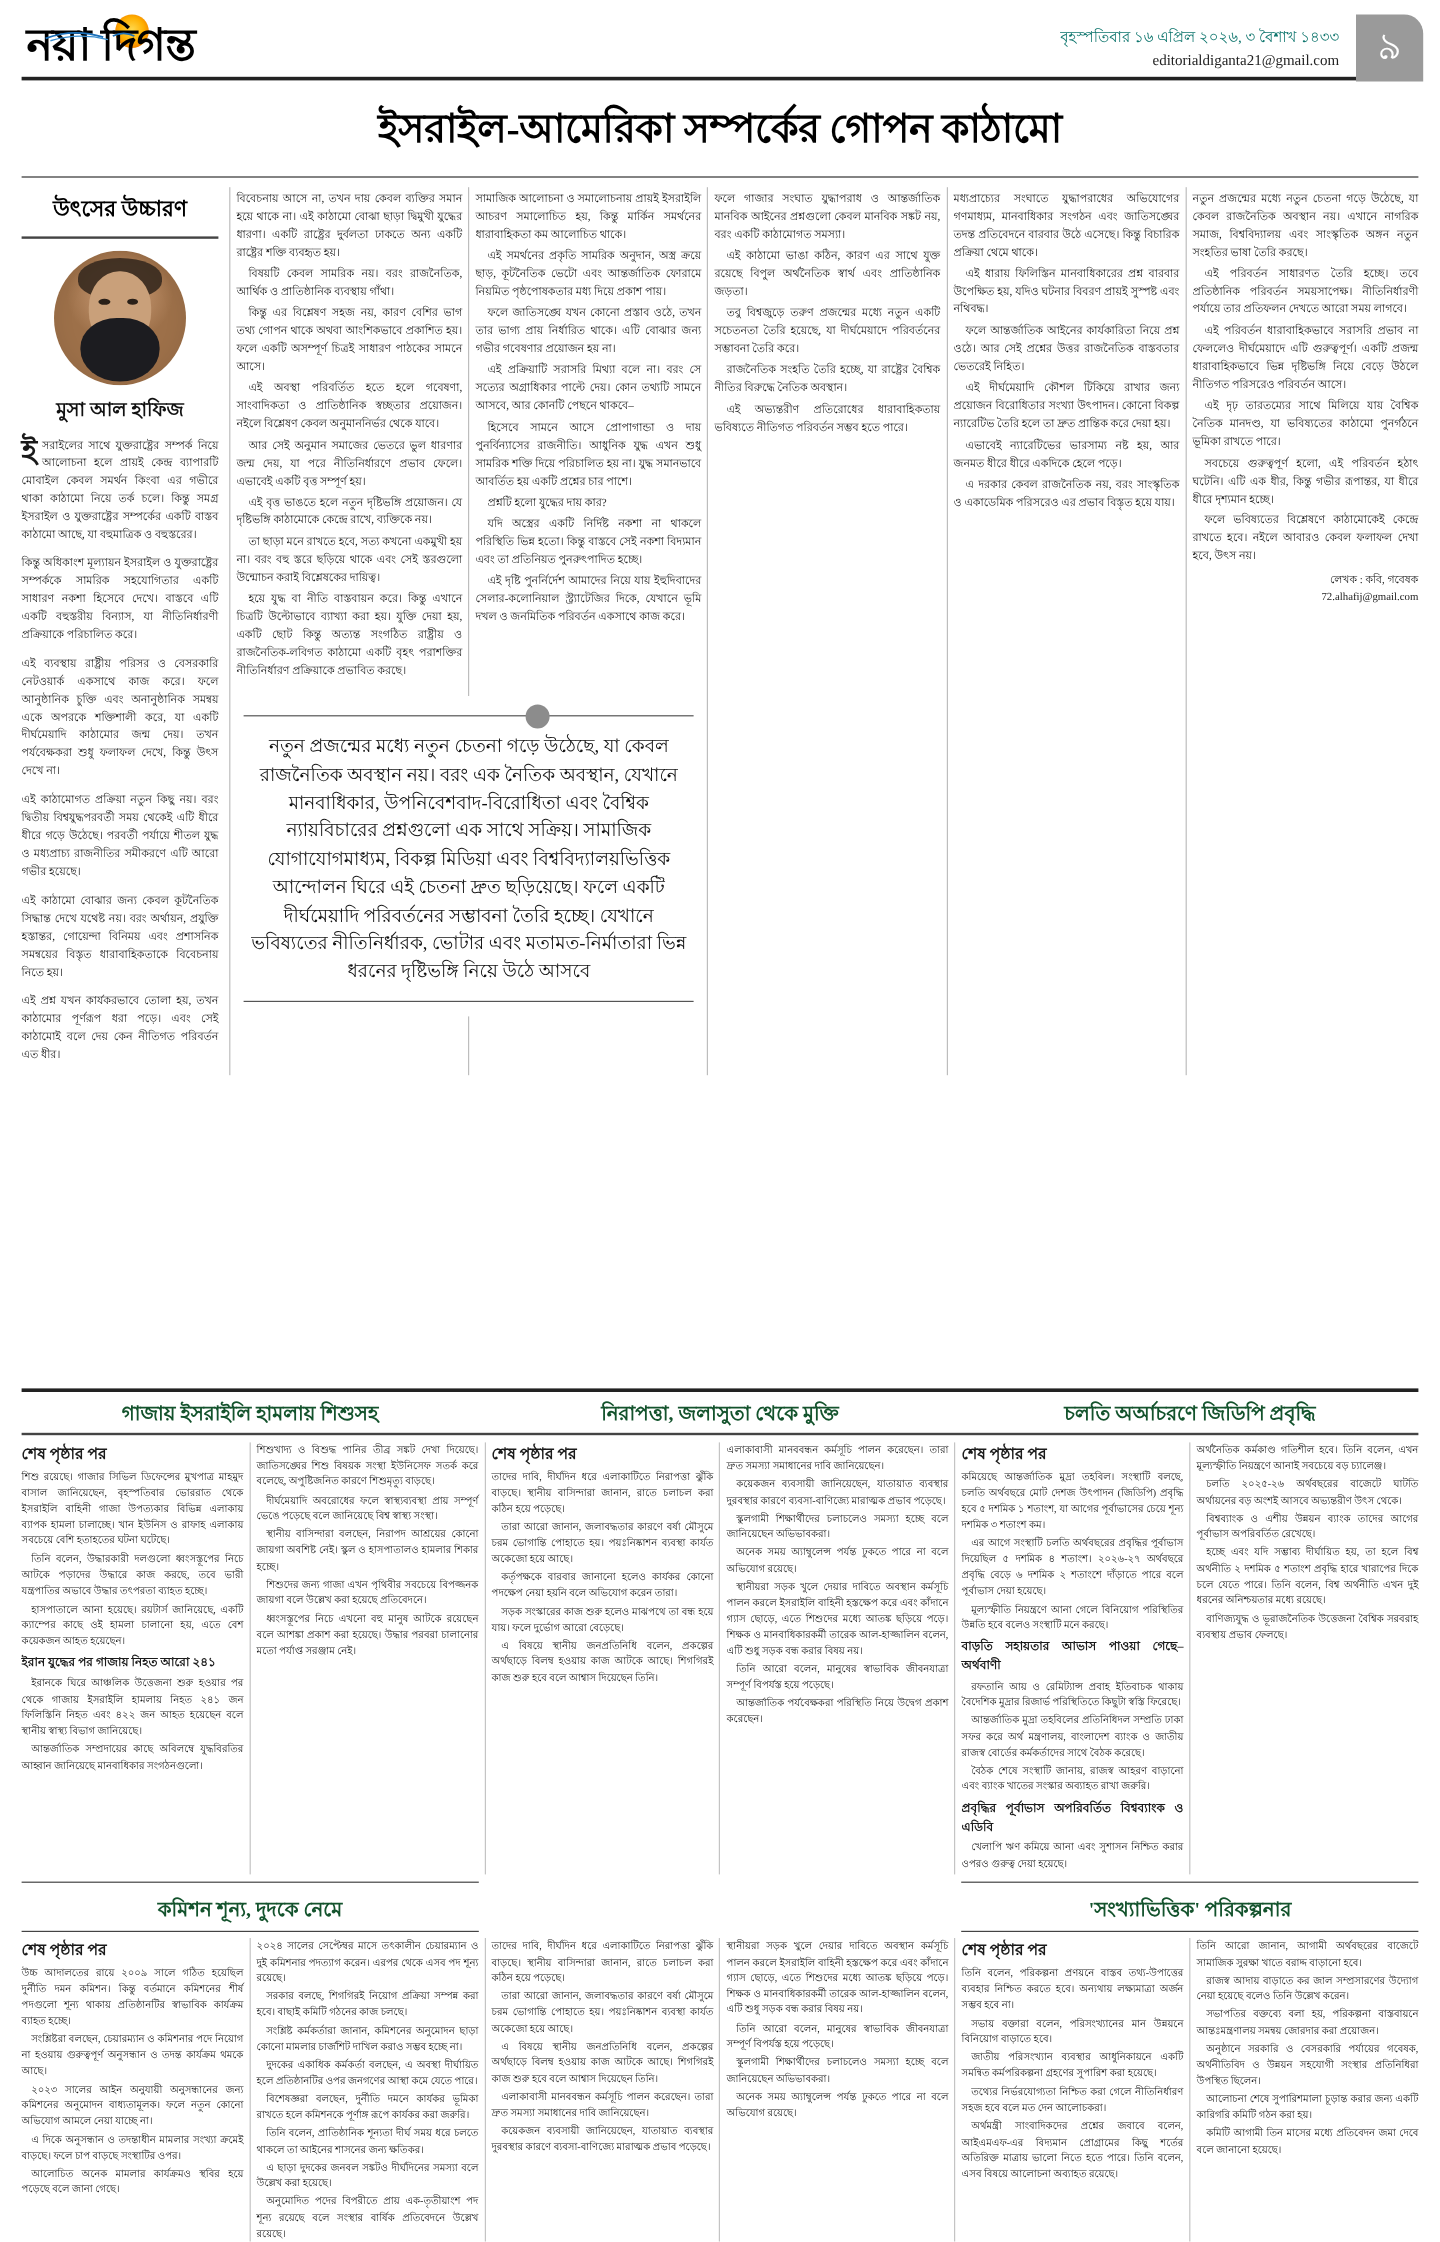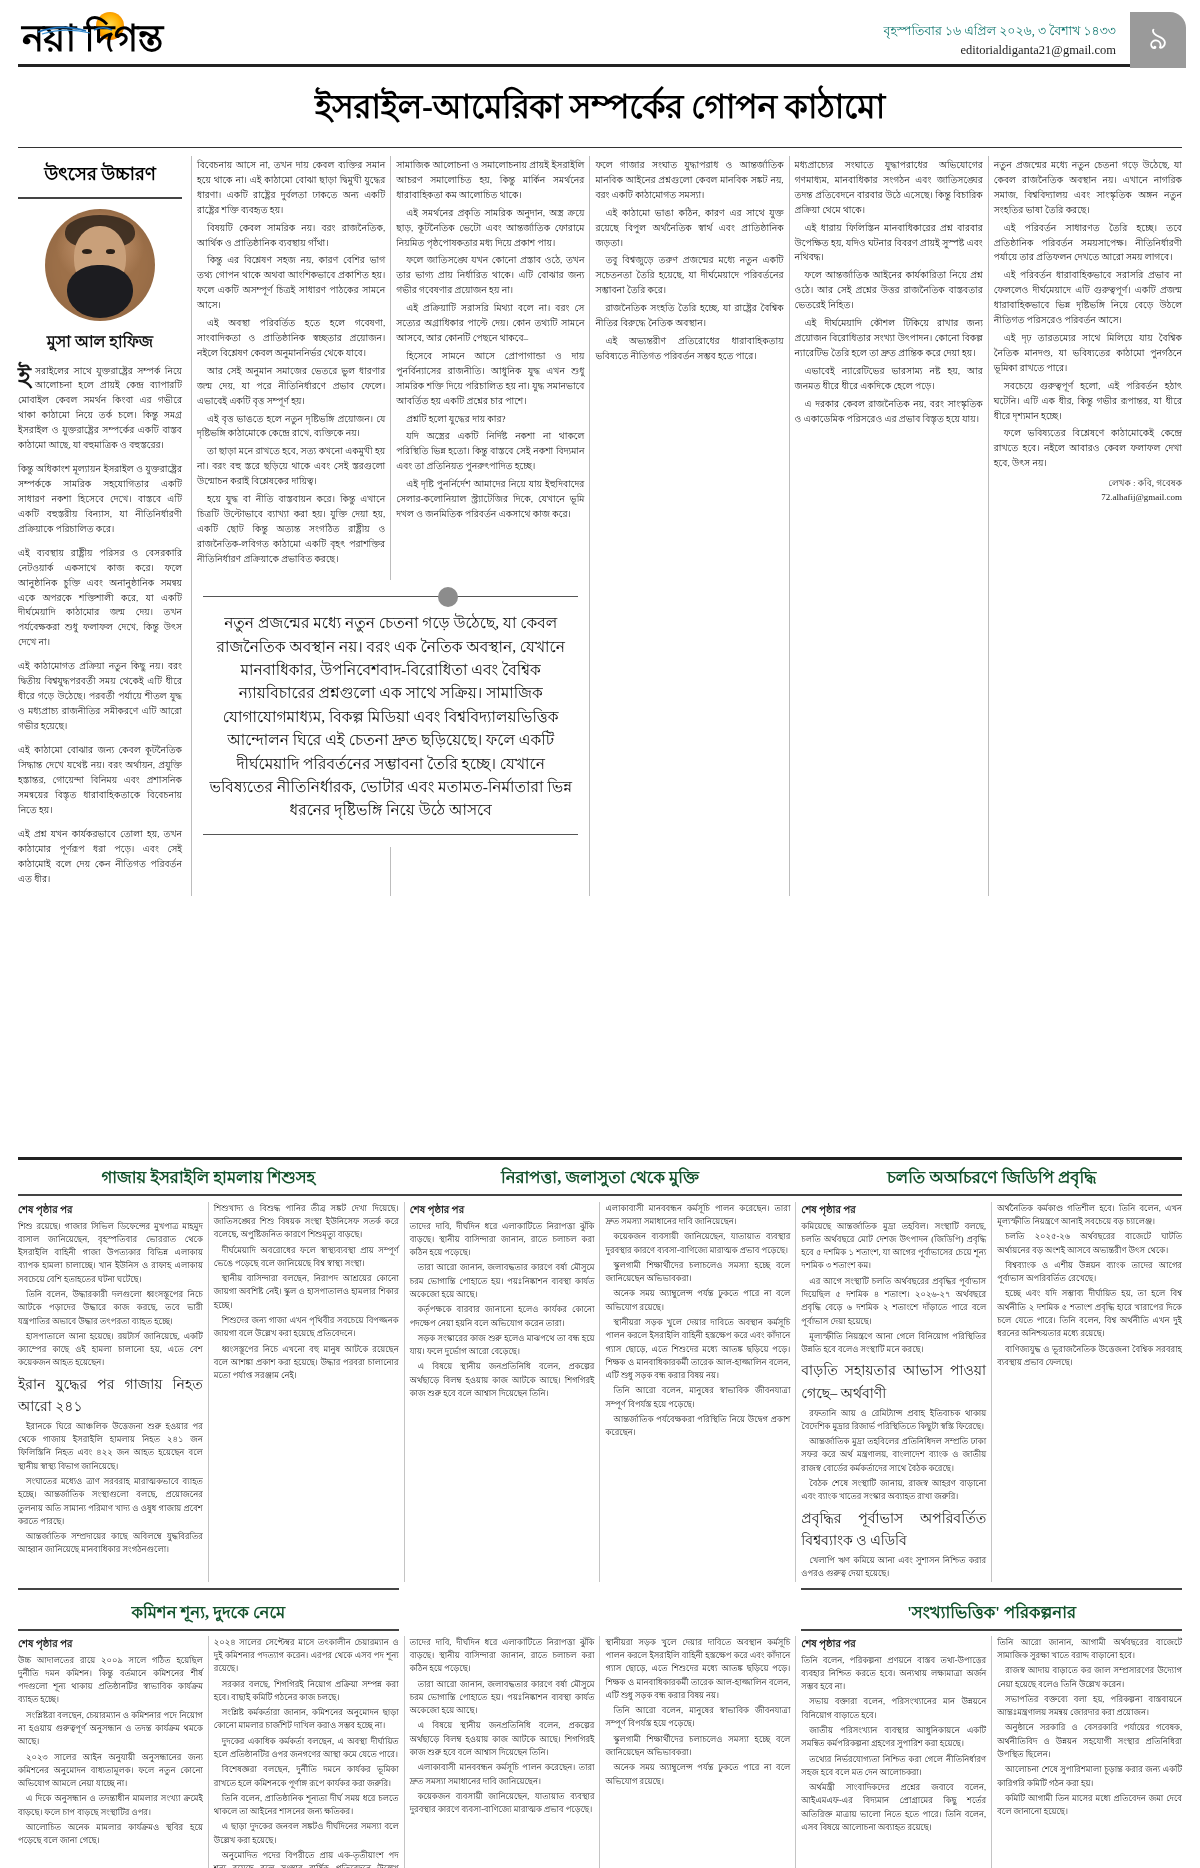--- a/index.html
+++ b/index.html
@@ -263,35 +263,35 @@
   .sec-head{
     text-align:center;
     font-size:16.5px;
     font-weight:bold;
     padding:8px 0 6px 0;
     line-height:1.25;
     color:#14532d;
   }
   .sec-rule{ height:1.4px; background:#444; margin-bottom:5px; }
   .jump{
-    font-size:10px;
+    font-size:13px;
     font-weight:bold;
     padding:0 0 2px 0;
   }
   .small-col{
     font-size:8.4px;
     line-height:1.58;
     text-align:justify;
     color:#1a1a1a;
   }
   .small-col p{ margin:0 0 2px 0; text-indent:8px; }
   .small-col p.noind{ text-indent:0; }
   .subhead{
-    font-size:14px;
-    font-weight:normal;
+    font-size:10px;
+    font-weight:bold;
     margin:4px 0 2px 0;
     text-indent:0;
   }
 </style>
 </head>
 <body>
 
 <div class="page">
 
   <div class="masthead">
@@ -429,21 +429,20 @@
 
   <div class="bottom-area">
 
     <div class="bcol small-col">
       <div class="jump">শেষ পৃষ্ঠার পর</div>
       <p class="noind">শিশু রয়েছে। গাজার সিভিল ডিফেন্সের মুখপাত্র মাহমুদ বাসাল জানিয়েছেন, বৃহস্পতিবার ভোররাত থেকে ইসরাইলি বাহিনী গাজা উপত্যকার বিভিন্ন এলাকায় ব্যাপক হামলা চালাচ্ছে। খান ইউনিস ও রাফাহ এলাকায় সবচেয়ে বেশি হতাহতের ঘটনা ঘটেছে।</p>
       <p>তিনি বলেন, উদ্ধারকারী দলগুলো ধ্বংসস্তূপের নিচে আটকে পড়াদের উদ্ধারে কাজ করছে, তবে ভারী যন্ত্রপাতির অভাবে উদ্ধার তৎপরতা ব্যাহত হচ্ছে।</p>
       <p>হাসপাতালে আনা হয়েছে। রয়টার্স জানিয়েছে, একটি ক্যাম্পের কাছে ওই হামলা চালানো হয়, এতে বেশ কয়েকজন আহত হয়েছেন।</p>
       <div class="subhead">ইরান যুদ্ধের পর গাজায় নিহত আরো ২৪১</div>
       <p>ইরানকে ঘিরে আঞ্চলিক উত্তেজনা শুরু হওয়ার পর থেকে গাজায় ইসরাইলি হামলায় নিহত ২৪১ জন ফিলিস্তিনি নিহত এবং ৪২২ জন আহত হয়েছেন বলে স্থানীয় স্বাস্থ্য বিভাগ জানিয়েছে।</p>
-      <p>সংঘাতের মধ্যেও ত্রাণ সরবরাহ মারাত্মকভাবে ব্যাহত হচ্ছে। আন্তর্জাতিক সংস্থাগুলো বলছে, প্রয়োজনের তুলনায় অতি সামান্য পরিমাণ খাদ্য ও ওষুধ গাজায় প্রবেশ করতে পারছে।</p>
       <p>আন্তর্জাতিক সম্প্রদায়ের কাছে অবিলম্বে যুদ্ধবিরতির আহ্বান জানিয়েছে মানবাধিকার সংগঠনগুলো।</p>
     </div>
 
     <div class="bcol small-col">
       <p class="noind">শিশুখাদ্য ও বিশুদ্ধ পানির তীব্র সঙ্কট দেখা দিয়েছে। জাতিসঙ্ঘের শিশু বিষয়ক সংস্থা ইউনিসেফ সতর্ক করে বলেছে, অপুষ্টিজনিত কারণে শিশুমৃত্যু বাড়ছে।</p>
       <p>দীর্ঘমেয়াদি অবরোধের ফলে স্বাস্থ্যব্যবস্থা প্রায় সম্পূর্ণ ভেঙে পড়েছে বলে জানিয়েছে বিশ্ব স্বাস্থ্য সংস্থা।</p>
       <p>স্থানীয় বাসিন্দারা বলছেন, নিরাপদ আশ্রয়ের কোনো জায়গা অবশিষ্ট নেই। স্কুল ও হাসপাতালও হামলার শিকার হচ্ছে।</p>
       <p>শিশুদের জন্য গাজা এখন পৃথিবীর সবচেয়ে বিপজ্জনক জায়গা বলে উল্লেখ করা হয়েছে প্রতিবেদনে।</p>
       <p>ধ্বংসস্তূপের নিচে এখনো বহু মানুষ আটকে রয়েছেন বলে আশঙ্কা প্রকাশ করা হয়েছে। উদ্ধার পরবরা চালানোর মতো পর্যাপ্ত সরঞ্জাম নেই।</p>
     </div>

